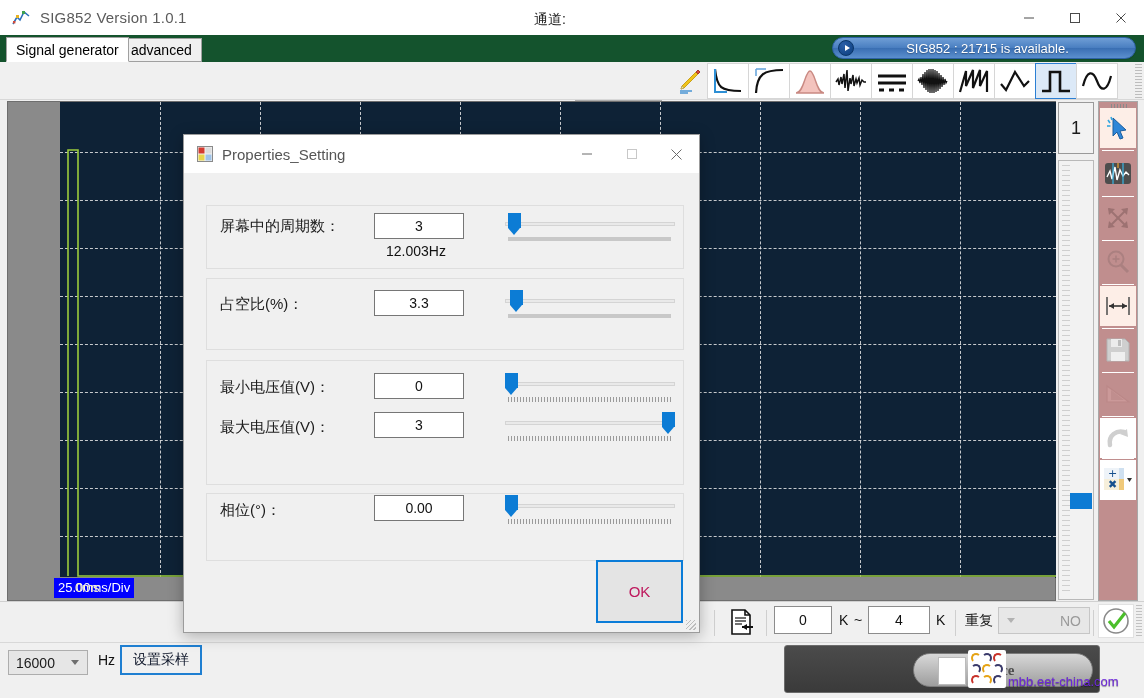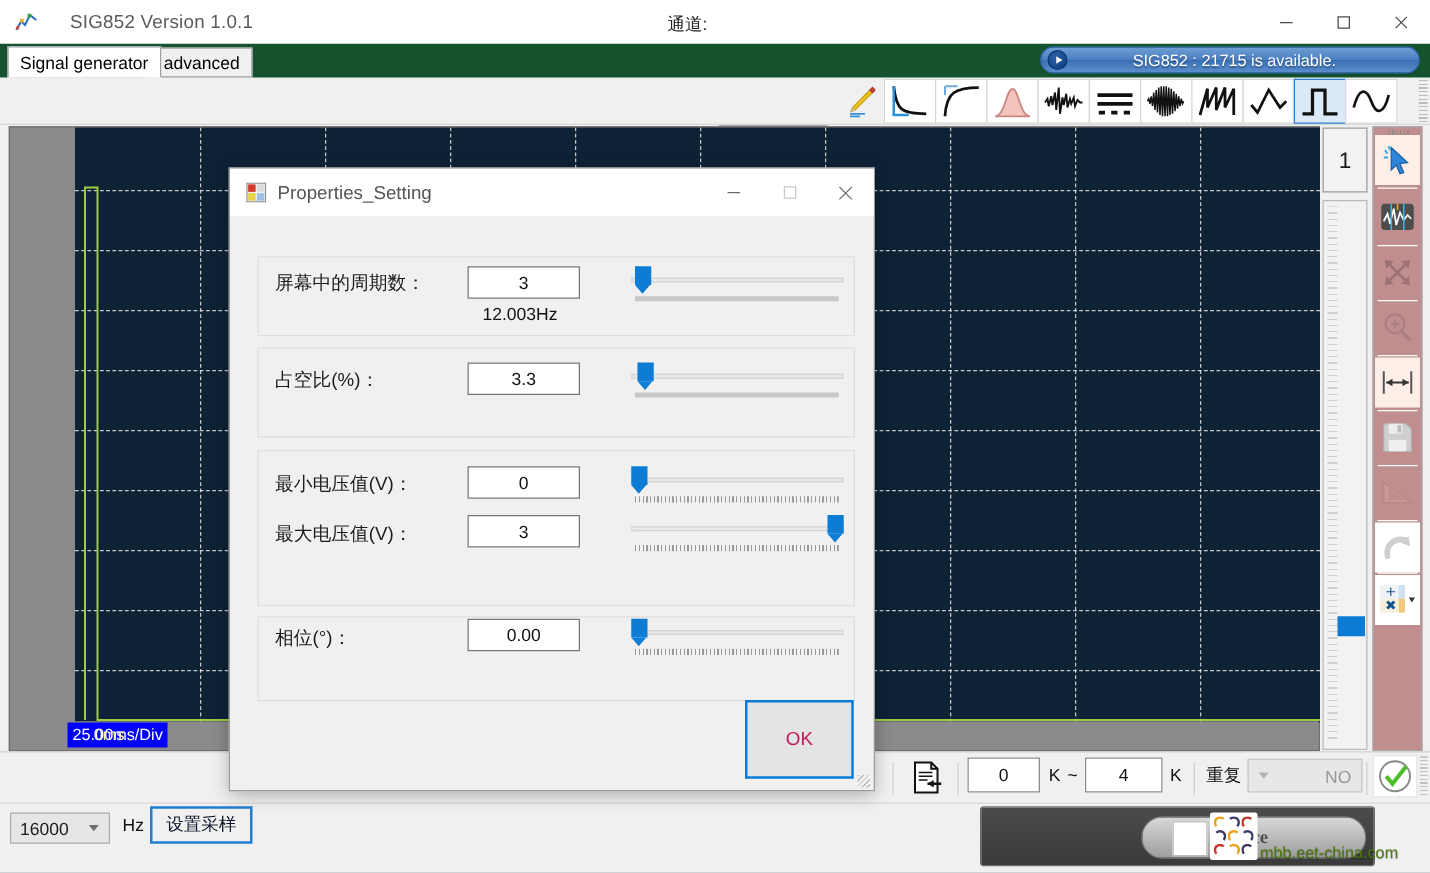--- a/index.html
+++ b/index.html
@@ -15,21 +15,20 @@
     background: #f0f0f0;
   }
 
   
   .titlebar {
     position: absolute; top: 0; left: 0;
     width: 1144px; height: 35px;
     background: #ffffff;
     display: flex; align-items: center;
     border-bottom: 1px solid #ffffff;
-    gap: 16px;
   }
   .app-icon {
     width: 18px; height: 18px; margin-left: 12px; margin-right: 10px;
     position: relative;
   }
   .app-icon svg { display: block; }
   .app-title {
     font-size: 15px; color: #5b5b5b; letter-spacing: .2px;
   }
   .winbtns { position: absolute; right: 0; top: 0; height: 35px; display: flex; }
@@ -353,21 +352,21 @@
     pointer-events: none;
   }
   .wm-cn {
     position: absolute; left: 44px; top: -1px;
     font-size: 24px; color: #efefef;
     letter-spacing: 1px;
     text-shadow: 0 1px 1px rgba(0,0,0,.45);
   }
   .wm-en {
     position: absolute; left: 46px; top: 26px;
-    font-size: 13px; color: #4d7c0f;
+    font-size: 13px; color: #6d28d9;
     text-shadow: 0 1px 1px rgba(0,0,0,.45);
   }
   .wm-logo {
     position: absolute; left: 6px; top: 2px;
     width: 38px; height: 38px;
     background: #ffffff; border-radius: 2px;
     display:grid; grid-template-columns:repeat(3,1fr); grid-template-rows:repeat(3,1fr);
     padding: 3px; gap: 1px;
   }
   .wm-logo i {

